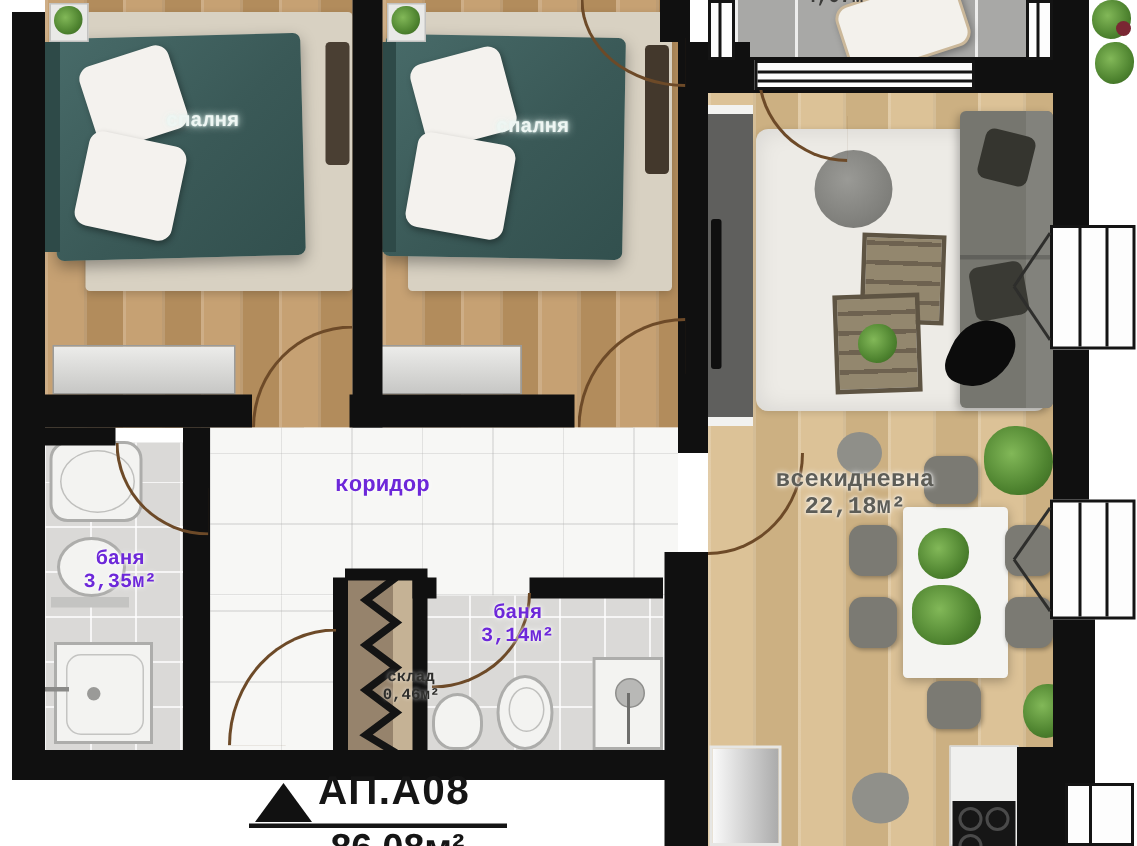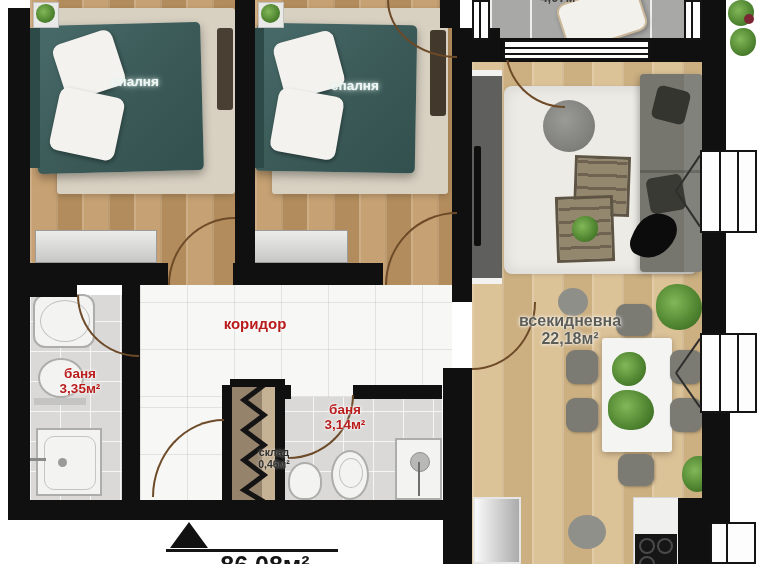--- a/index.html
+++ b/index.html
@@ -20,24 +20,24 @@
     background-image:repeating-linear-gradient(0deg,rgba(255,255,255,.75) 0 1px,rgba(0,0,0,0) 1px 30px),
     repeating-linear-gradient(90deg,rgba(255,255,255,.75) 0 1px,rgba(0,0,0,0) 1px 30px);}
   .terr{background:#a8a8a6;
     background-image:repeating-linear-gradient(90deg,rgba(255,255,255,.8) 0 2px,rgba(0,0,0,0) 2px 40px);}
   .arc{position:absolute;border:0 solid #6d4a28;}
   .arcTL{border-radius:100% 0 0 0;border-top:2px solid #6d4a28;border-left:2px solid #6d4a28;}
   .arcBL{border-radius:0 0 0 100%;border-left:2px solid #6d4a28;border-bottom:2px solid #6d4a28;}
   .arcBR{border-radius:0 0 100% 0;border-right:2px solid #6d4a28;border-bottom:2px solid #6d4a28;}
   .win{position:absolute;background:#fdfdfd;border:2px solid #141414;box-sizing:border-box;}
   .winline{position:absolute;background:#141414;}
-  .rlabel{position:absolute;text-align:center;font-weight:bold;line-height:1.12;}
+  .rlabel{position:absolute;text-align:center;font-weight:bold;line-height:1.12;font-family:Liberation Mono, monospace;}
   .rlabel span{display:block;}
   .lab-bed{font-size:13.5px;color:#eef6f3;text-shadow:0 0 6px rgba(235,250,245,.95),0 0 2px rgba(220,240,235,.9);}
-  .lab-grey{color:#b91c1c;text-shadow:0 0 4px #fff,0 0 2px #fff;}
+  .lab-grey{color:#6d28d9;text-shadow:0 0 4px #fff,0 0 2px #fff;}
   .rug{position:absolute;background:#d8d1c2;border-radius:3px;box-shadow:0 2px 6px rgba(0,0,0,.18);}
   .duvet{position:absolute;background:linear-gradient(135deg,#486b69,#3a5957 55%,#32504e);border-radius:5px;
          box-shadow:0 4px 10px rgba(0,0,0,.35);}
   .pillow{position:absolute;background:#f4f2ee;border-radius:9px;box-shadow:1px 2px 4px rgba(0,0,0,.35);}
   .dresser{position:absolute;background:linear-gradient(#ecECea,#c7c7c5);background:linear-gradient(#ececea,#c7c7c5);
            border:1px solid #9b9b99;box-sizing:border-box;}
   .plantpot{position:absolute;background:#e9e9e7;border:1px solid #c2c2c0;}
   .leaf{position:absolute;border-radius:50% 46% 52% 48%;
         background:radial-gradient(circle at 40% 40%,#82b858,#4f8430 60%,#33601c);}
   .chair{position:absolute;background:#7b7a73;border-radius:9px;box-shadow:1px 1px 3px rgba(0,0,0,.3);}
@@ -229,16 +229,17 @@
   </div>
   <div class="rlabel lab-grey" style="left:488px;top:312px;width:164px;font-size:16px;color:#5d5d57;">
     <span>всекидневна</span>
     <span>22,18м²</span>
   </div>
   <div class="rlabel" style="left:505px;top:-9px;width:110px;font-size:13px;color:#3c3c3a;">
     <span>4,07м²</span>
   </div>
 
   <div class="abs" style="left:170px;top:522px;width:0;height:0;border-left:19px solid transparent;border-right:19px solid transparent;border-bottom:26px solid #111;"></div>
+  <div class="abs" style="left:212px;top:512px;font-size:27px;font-weight:bold;color:#151515;letter-spacing:1px;">АП.А08</div>
   <div class="abs" style="left:166px;top:549px;width:172px;height:3px;background:#151515;"></div>
   <div class="abs" style="left:190px;top:551px;width:150px;text-align:center;font-size:25px;font-weight:bold;color:#151515;">86,08м²</div>
 
 </div>
 
 </body></html>

